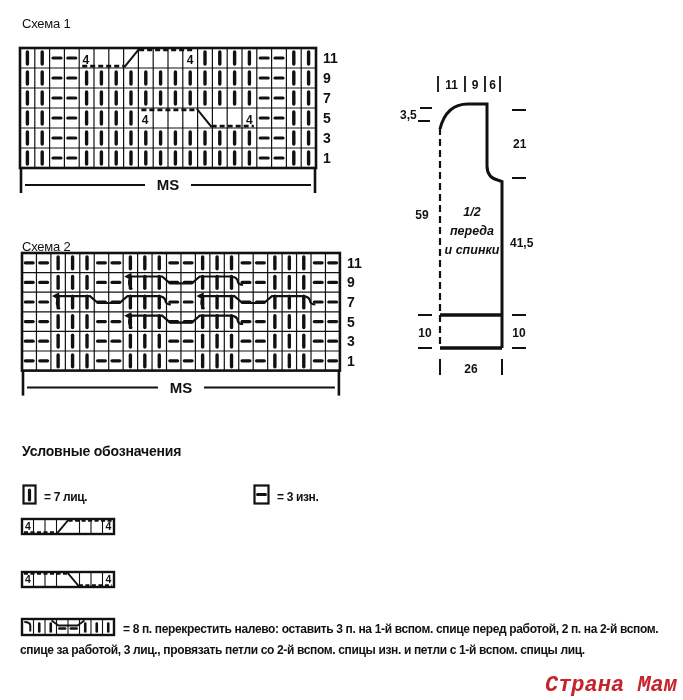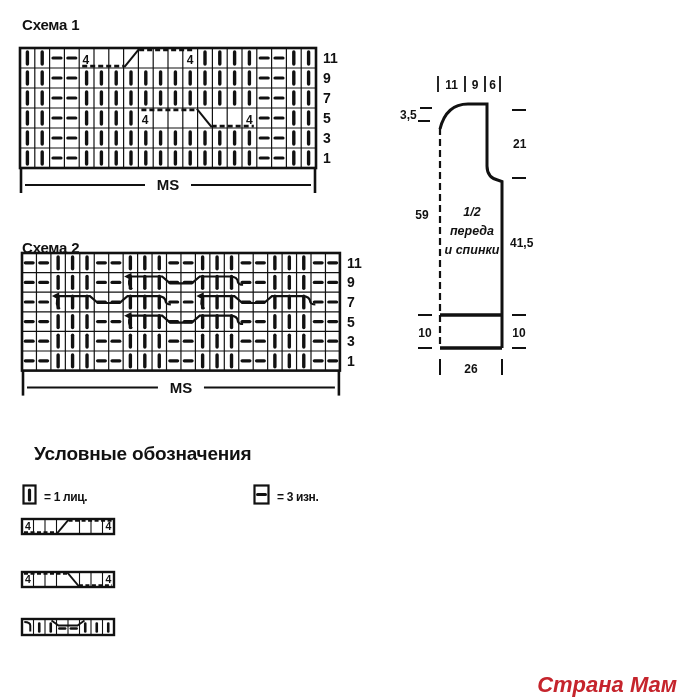--- a/index.html
+++ b/index.html
@@ -1,27 +1,27 @@
 <!DOCTYPE html>
 <html><head>
 <meta charset="utf-8">
 <style>
   html,body{margin:0;padding:0;}
   body{
     width:683px;height:700px;position:relative;background:#fff;
     font-family:"Liberation Sans",sans-serif;color:#111;overflow:hidden;
   }
   .abs{position:absolute;}
-  .title{font-weight:bold;font-size:15px;letter-spacing:-0.2px;}
-  .leg-header{font-weight:bold;font-size:19px;letter-spacing:-0.2px;margin-left:12px;}
+  .title{font-weight:normal;font-size:13px;letter-spacing:-0.2px;}
+  .leg-header{font-weight:bold;font-size:14px;letter-spacing:-0.2px;}
   .leg-text{font-weight:bold;font-size:12px;letter-spacing:-0.35px;line-height:1.75;}
   .leg-text svg{vertical-align:-5px;margin-right:5px;}
   svg text{font-family:"Liberation Sans",sans-serif;font-weight:bold;fill:#111;}
   .watermark{
-    right:6px;bottom:2px;font-family:Liberation Sans, sans-serif;
+    right:6px;bottom:2px;font-family:Liberation Mono, monospace;
     font-style:italic;font-weight:bold;font-size:22px;
     text-shadow:0 0 2px #fff,0 0 2px #fff,0 0 3px #fff,1px 1px 2px #fff,-1px -1px 2px #fff;
   }
 </style>
 </head>
 <body>
 
 <div class="abs title" style="left:22px;top:16px">Схема 1</div>
 <svg id="s1" class="abs" style="left:18px;top:46px" width="332" height="152">
     <line x1="9.4" y1="6" x2="9.4" y2="18" stroke="#111111" stroke-width="3.4" stroke-linecap="round"></line>
@@ -395,21 +395,21 @@
     <text x="80" y="187" font-size="12.5" text-anchor="middle" font-style="italic">переда</text>
     <text x="80" y="206" font-size="12.5" text-anchor="middle" font-style="italic">и спинки</text>
   </svg>
 
 <div class="abs leg-header" style="left:22px;top:443px">Условные обозначения</div>
 
 <div class="abs leg-text" style="left:22px;top:484px">
   <svg id="symk" width="17" height="22">
       <rect x="1.5" y="1.5" width="12" height="18" fill="none" stroke="#111111" stroke-width="2.2"></rect>
       <line x1="7.5" y1="6" x2="7.5" y2="16" stroke="#111111" stroke-width="3.2" stroke-linecap="round"></line>
-    </svg><span>= 1 лиц.</span>
+    </svg><span>= 7 лиц.</span>
 </div>
 <div class="abs leg-text" style="left:253px;top:484px">
   <svg id="symp" width="19" height="22">
       <rect x="1.5" y="1.5" width="14" height="18" fill="none" stroke="#111111" stroke-width="2.2"></rect>
       <line x1="4.5" y1="10.5" x2="12.5" y2="10.5" stroke="#111111" stroke-width="3" stroke-linecap="round"></line>
     </svg><span>= 3 изн.</span>
 </div>
 
 <div class="abs leg-text" style="left:20px;top:517px;width:652px">
   <svg id="symcr" width="98" height="20">
@@ -457,16 +457,16 @@
       <line x1="82.5" y1="2" x2="82.5" y2="18" stroke="#111111" stroke-width="1.1"></line>
       <line x1="19.25" y1="6.5" x2="19.25" y2="14.5" stroke="#111111" stroke-width="2.6" stroke-linecap="round"></line>
       <line x1="30.75" y1="6.5" x2="30.75" y2="14.5" stroke="#111111" stroke-width="2.6" stroke-linecap="round"></line>
       <line x1="65.25" y1="6.5" x2="65.25" y2="14.5" stroke="#111111" stroke-width="2.6" stroke-linecap="round"></line>
       <line x1="76.75" y1="6.5" x2="76.75" y2="14.5" stroke="#111111" stroke-width="2.6" stroke-linecap="round"></line>
       <line x1="88.25" y1="6.5" x2="88.25" y2="14.5" stroke="#111111" stroke-width="2.6" stroke-linecap="round"></line>
       <line x1="39.25" y1="11.5" x2="45.25" y2="11.5" stroke="#111111" stroke-width="2.4" stroke-linecap="round"></line>
       <line x1="50.75" y1="11.5" x2="56.75" y2="11.5" stroke="#111111" stroke-width="2.4" stroke-linecap="round"></line>
       <path d="M 10.28 14.5 L 10.28 8.5 Q 10.28 5 4.300000000000001 5" fill="none" stroke="#111111" stroke-width="2"></path>
       <path d="M 31.5 3.5 L 38.5 8.5 H 57.5 L 64.5 3.5" fill="none" stroke="#111111" stroke-width="1.8"></path>
-    </svg>
+    </svg><span>= 8 п. перекрестить налево: оставить 3 п. на 1-й вспом. спице перед работой, 2 п. на 2-й вспом. спице за работой, 3 лиц., провязать петли со 2-й вспом. спицы изн. и петли с 1-й вспом. спицы лиц.</span>
 </div>
 
 <div class="abs watermark" style="color: rgb(197, 36, 44);">Страна Мам</div>
 
 </body></html>

